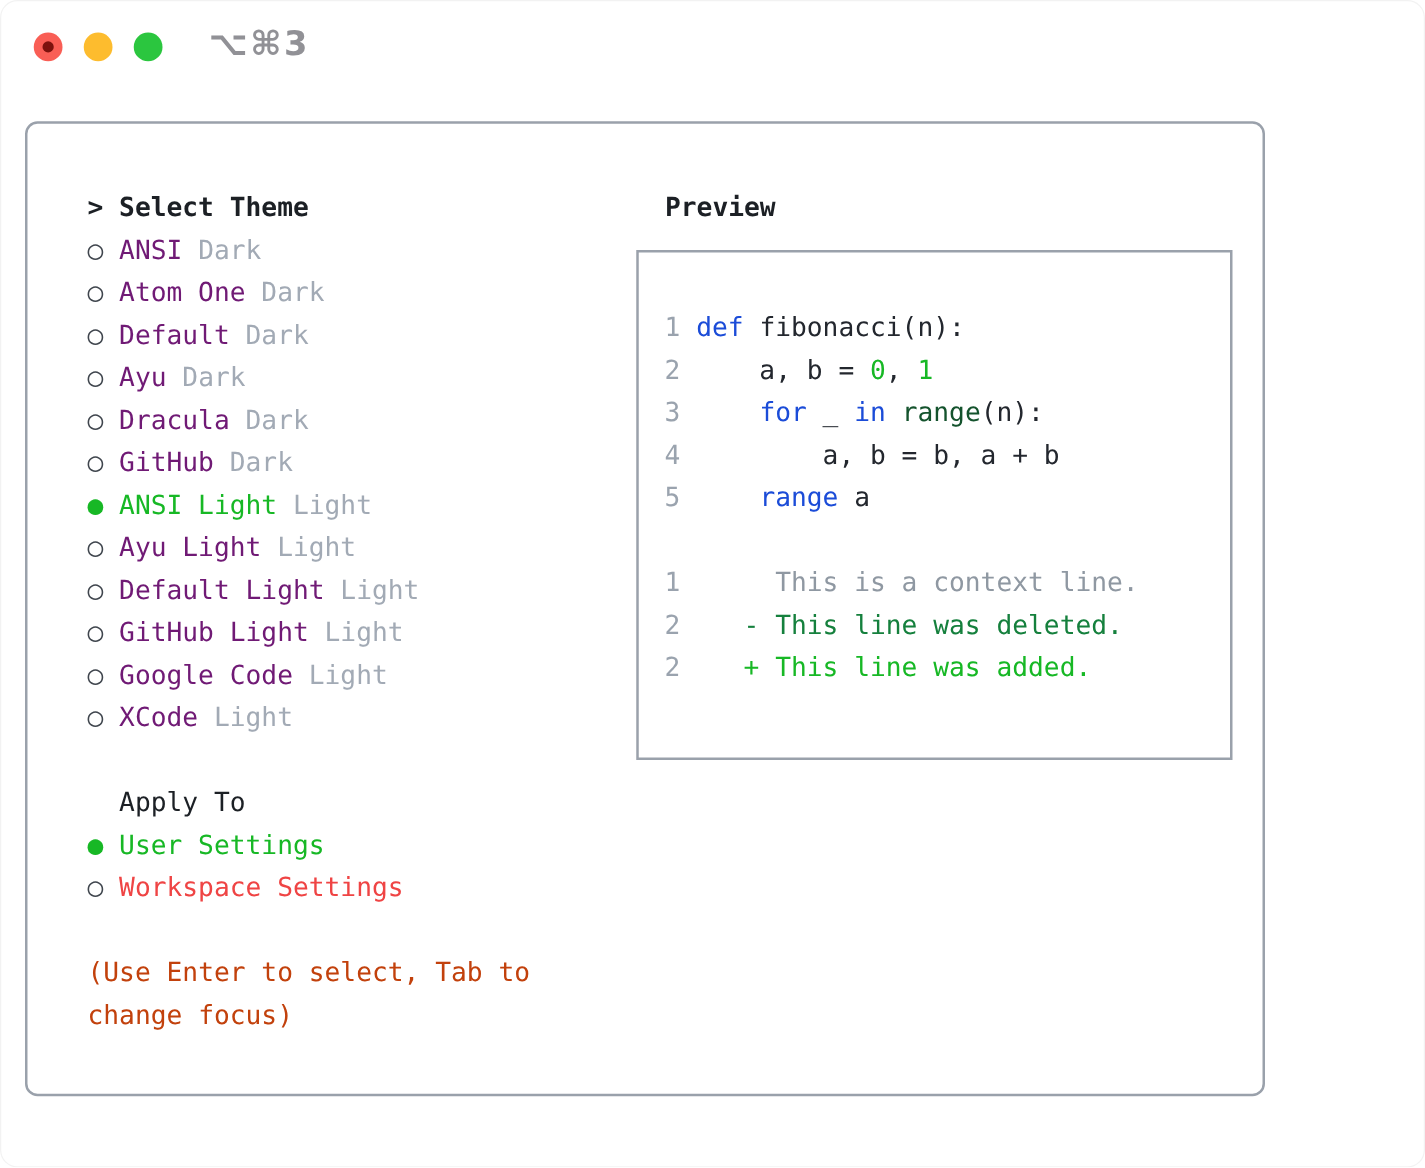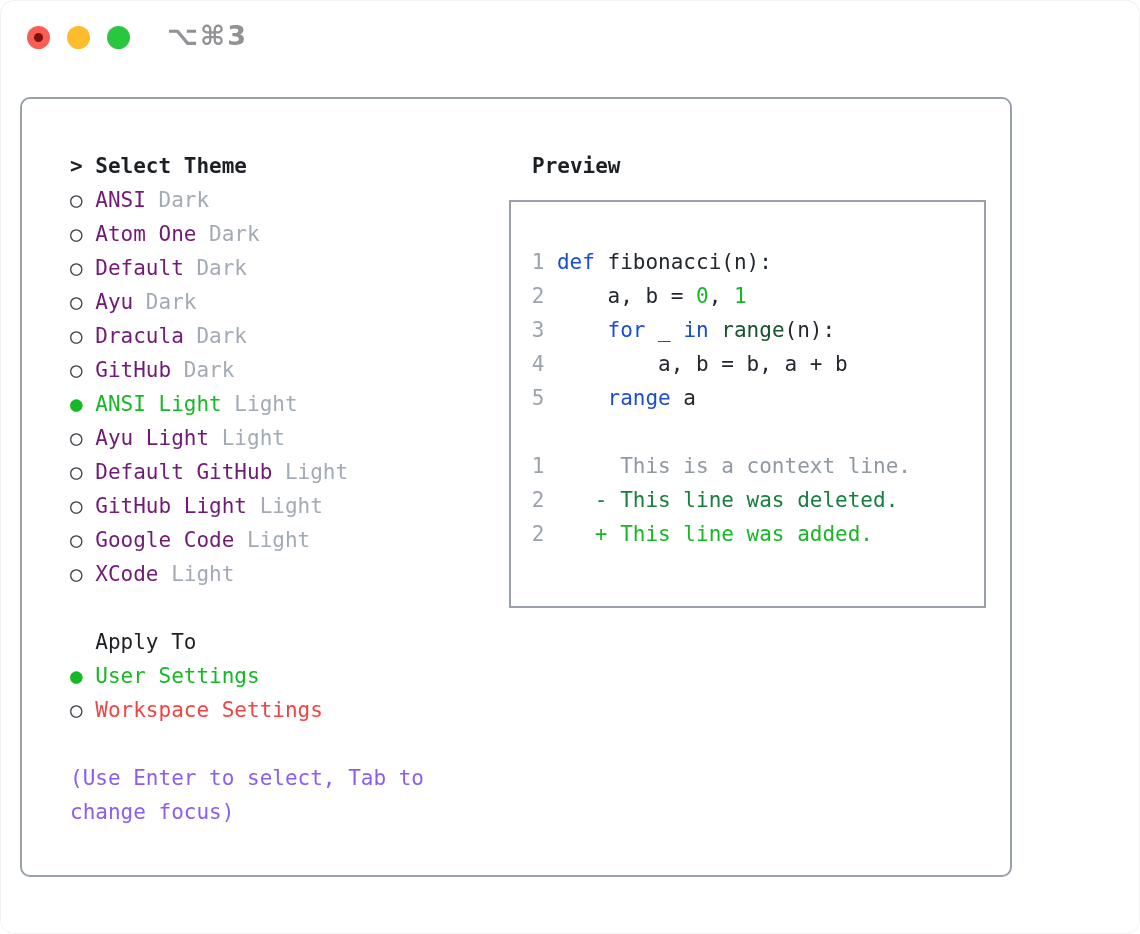--- a/index.html
+++ b/index.html
@@ -31,21 +31,21 @@
   .left-col{position:absolute;left:16px;top:50px;width:455px;}
   .marker{display:inline-block;width:2ch;}
   .bold{font-weight:bold;}
   .ink{color:#1c2025;}
   .cursor{color:#1c2025;font-weight:bold;}
   .t-name{color:#701a75;}
   .t-variant{color:#a2aab5;}
   .t-marker{color:#3f454d;}
   .sel{color:#17b825;}
   .apply-label{color:#ef4444;}
-  .hint{color:#8b5cf6;}
+  .hint{color:#c2410c;}
   
   .preview-header{position:absolute;left:478px;top:50px;}
   .preview-box{
     position:absolute;left:487px;top:101px;width:477px;height:408px;
     border:2px solid #9aa1ab;box-sizing:border-box;background:#ffffff;
     padding:43px 0 0 8px;overflow:hidden;
   }
   .pline{height:34px;line-height:34px;white-space:pre;font-size:21px;}
   .lnum{display:inline-block;width:2ch;text-align:right;margin-right:1ch;color:#9aa3ae;}
   .tk-d{color:#23272e;}
@@ -77,21 +77,21 @@
       <div class="row"><span class="marker cursor">&gt;</span><span class="ink bold">Select Theme</span></div>
       <div id="theme-list">
           <div class="row"><span class="marker t-marker">○</span><span class="t-name">ANSI</span><span class="t-variant"> Dark</span></div>
           <div class="row"><span class="marker t-marker">○</span><span class="t-name">Atom One</span><span class="t-variant"> Dark</span></div>
           <div class="row"><span class="marker t-marker">○</span><span class="t-name">Default</span><span class="t-variant"> Dark</span></div>
           <div class="row"><span class="marker t-marker">○</span><span class="t-name">Ayu</span><span class="t-variant"> Dark</span></div>
           <div class="row"><span class="marker t-marker">○</span><span class="t-name">Dracula</span><span class="t-variant"> Dark</span></div>
           <div class="row"><span class="marker t-marker">○</span><span class="t-name">GitHub</span><span class="t-variant"> Dark</span></div>
           <div class="row"><span class="marker sel">●</span><span class="sel">ANSI Light</span><span class="t-variant"> Light</span></div>
           <div class="row"><span class="marker t-marker">○</span><span class="t-name">Ayu Light</span><span class="t-variant"> Light</span></div>
-          <div class="row"><span class="marker t-marker">○</span><span class="t-name">Default GitHub</span><span class="t-variant"> Light</span></div>
+          <div class="row"><span class="marker t-marker">○</span><span class="t-name">Default Light</span><span class="t-variant"> Light</span></div>
           <div class="row"><span class="marker t-marker">○</span><span class="t-name">GitHub Light</span><span class="t-variant"> Light</span></div>
           <div class="row"><span class="marker t-marker">○</span><span class="t-name">Google Code</span><span class="t-variant"> Light</span></div>
           <div class="row"><span class="marker t-marker">○</span><span class="t-name">XCode</span><span class="t-variant"> Light</span></div>
         </div>
       <div class="row"></div>
       <div class="row"><span class="marker"></span><span class="ink">Apply To</span></div>
       <div id="apply-list">
           <div class="row"><span class="marker sel">●</span><span class="sel">User Settings</span></div>
           <div class="row"><span class="marker t-marker">○</span><span class="apply-label">Workspace Settings</span></div>
         </div>

